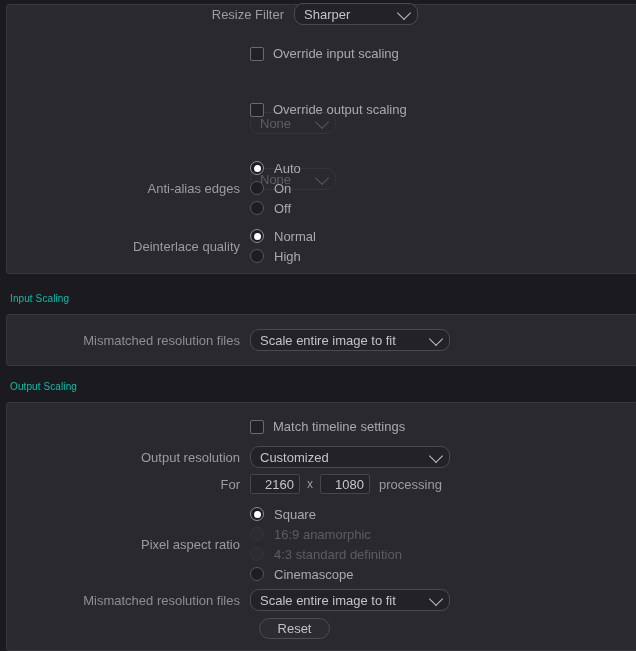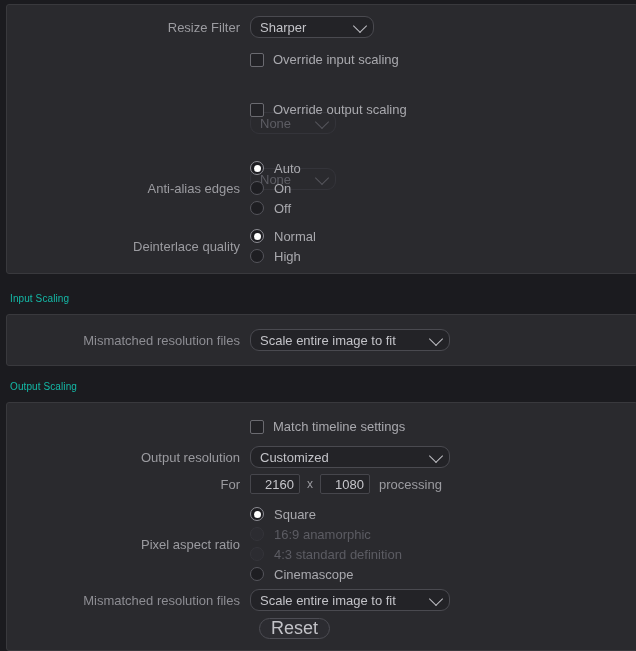--- a/index.html
+++ b/index.html
@@ -189,43 +189,43 @@
   .reset-btn {
     position: absolute;
     left: 259px;
     top: 618px;
     width: 71px;
     height: 21px;
     border: 1px solid #4d4d54;
     border-radius: 11px;
     background: #2c2c31;
     color: #c2c2c7;
-    font-size: 18px;
+    font-size: 13px;
     display: flex;
     align-items: center;
     justify-content: center;
     box-sizing: border-box;
   }
 </style>
 </head>
 <body>
 
 <div class="page">
 
   <div class="panel panel-a"></div>
 
-  <div class="row" style="top:16px;">
+  <div class="row" style="top:3px;padding-left:44px;">
     <div class="lbl">Resize Filter</div>
     <div class="dd dd-w140">
       <span>Sharper</span>
       <span class="chev"></span>
     </div>
   </div>
 
-  <div class="row" style="top:52px;justify-content:flex-end;">
+  <div class="row" style="top:46px;justify-content:flex-end;">
     <div class="lbl"></div>
     <div class="cbrow">
       <span class="cb"></span>
       <span class="cbtext">Override input scaling</span>
     </div>
   </div>
 
   <div class="row" style="top:72px;">
     <div class="lbl"></div>
     <div class="dd dd-w90 disabled">

